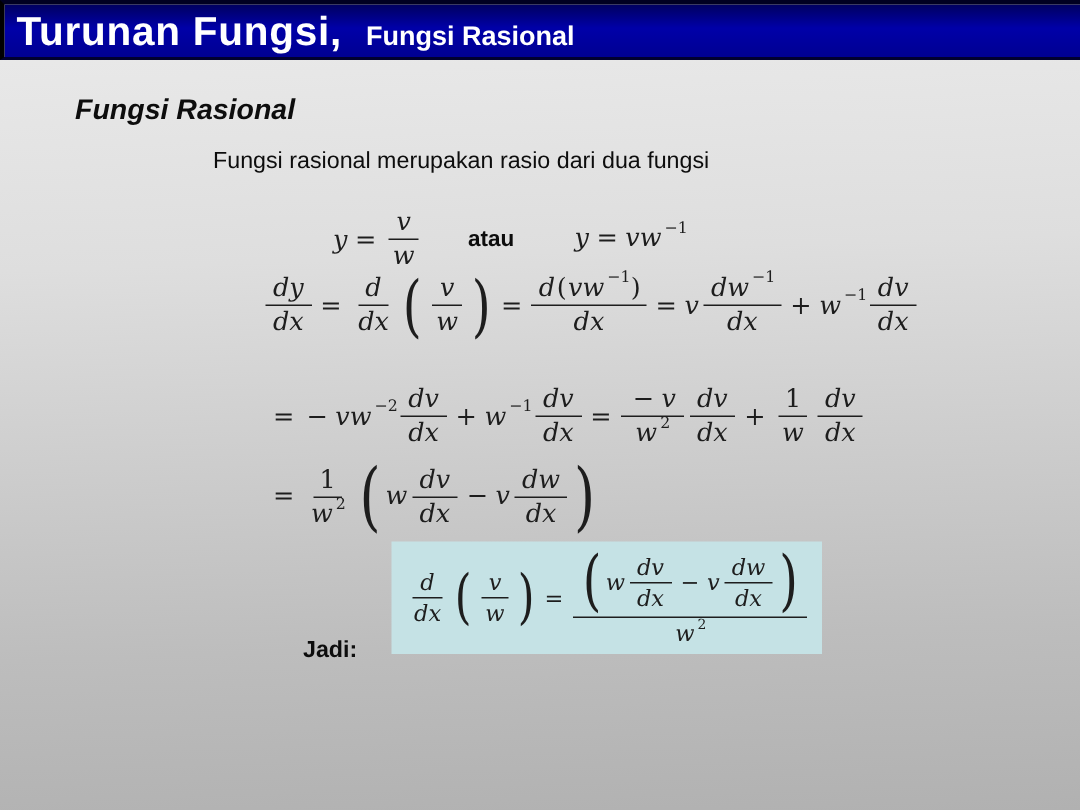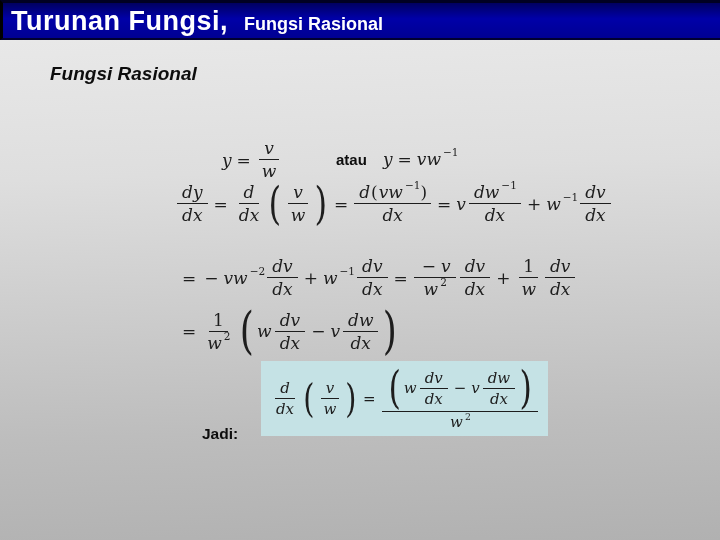--- a/index.html
+++ b/index.html
@@ -13,21 +13,21 @@
     position:absolute;left:0;top:0;width:720px;height:40px;box-sizing:border-box;
     background:linear-gradient(to bottom,#000060 0%,#0000a8 45%,#000092 100%);
     border-top:3px solid #000022;border-left:3px solid #000000;border-bottom:2px solid #000030;
     display:flex;align-items:flex-end;gap:16px;padding:0 0 3px 8px;
   }
   .titlebar .title{font-size:27px;font-weight:bold;color:#ffffff;line-height:1;letter-spacing:0.5px;}
   .titlebar .subtitle{font-size:18px;font-weight:bold;color:#ffffff;line-height:1;padding-bottom:2px;}
   
   .heading{position:absolute;left:50px;top:63px;margin:0;font-size:19px;font-weight:bold;font-style:italic;color:#0d0d0d;}
   .intro{position:absolute;left:142px;top:99px;margin:0;font-size:15.5px;color:#0d0d0d;}
-  .conn{position:absolute;font-size:15px;font-weight:bold;color:#0d0d0d;margin-left:24px;}
+  .conn{position:absolute;font-size:15px;font-weight:bold;color:#0d0d0d;}
   .jadi{position:absolute;font-size:15.5px;font-weight:bold;color:#0d0d0d;margin-top:25px;}
   
   .hbox{position:absolute;background:#c5e2e5;padding:5px 8px;}
   
   .formula{position:absolute;display:inline-flex;align-items:center;
     font-family:"DejaVu Serif",serif;font-size:17px;color:#1d1d1d;white-space:nowrap;}
   .formula-in{display:inline-flex;align-items:center;
     font-family:"DejaVu Serif",serif;font-size:15px;color:#1d1d1d;white-space:nowrap;}
   .mvar{font-style:italic;padding:0 1px;}
   .mop{font-style:normal;padding:0 4px;}
@@ -49,20 +49,21 @@
 
 <div class="slide">
 
   <header class="titlebar">
     <span class="title">Turunan Fungsi,</span>
     <span class="subtitle">Fungsi Rasional</span>
   </header>
 
   <h2 class="heading">Fungsi Rasional</h2>
 
+  <p class="intro">Fungsi rasional merupakan rasio dari dua fungsi</p>
 
   <div class="formula" style="left:221px;top:138px">
       <span class="mvar">y</span>
       <span class="mop">=</span>
       <span class="mfrac">
         <span class="fnum">
           <span class="mvar">v</span>
         </span>
         <span class="fden">
           <span class="mvar">w</span>

